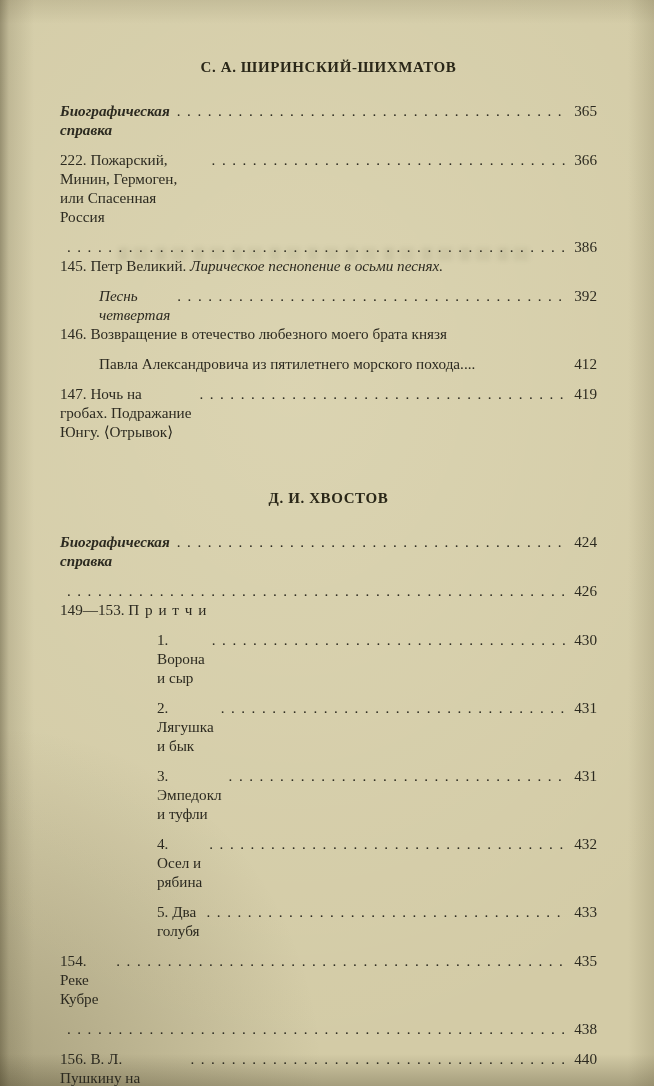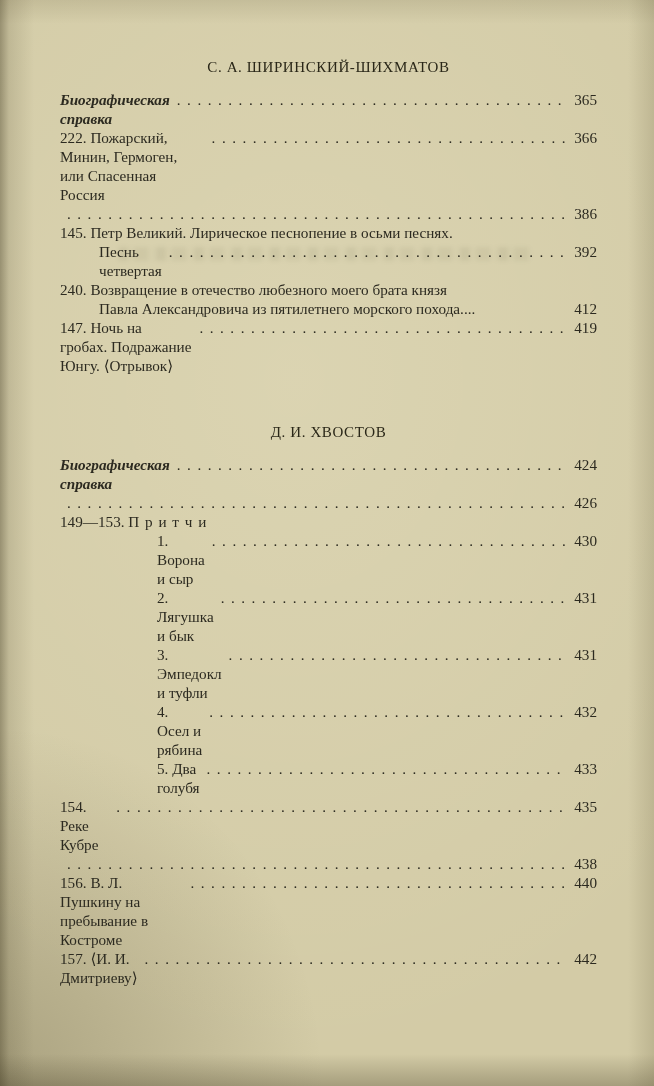--- a/index.html
+++ b/index.html
@@ -22,53 +22,54 @@
       radial-gradient(90% 60% at 0% 100%, rgba(64,56,30,0.28), rgba(0,0,0,0) 55%),
       radial-gradient(120% 90% at 45% 35%, rgba(255,252,230,0.18), rgba(0,0,0,0) 70%),
       #d3cba6;
   }
   .content {
     position: relative;
     padding: 58px 57px 0 60px;
   }
   .section-heading {
     text-align: center;
-    font-weight: normal;
+    font-weight: bold;
     font-size: 15px;
     line-height: 18px;
     letter-spacing: 0.6px;
     color: #2a2718;
     margin-bottom: 14px;
   }
   .section + .section { margin-top: 48px; }
   .toc-line {
     display: flex;
     align-items: baseline;
     font-size: 15.2px;
     line-height: 19px;
   }
   .txt { white-space: pre-wrap; }
-  .seg-i  { }
+  .seg-i  { font-style: italic; }
   .seg-bi { font-style: italic; font-weight: bold; }
   .seg-sp { letter-spacing: 0.38em; }
   .ind1 { padding-left: 39px; }
   .ind2 { padding-left: 97px; }
   .dots {
     flex: 1 1 auto;
     overflow: hidden;
     white-space: nowrap;
     letter-spacing: 6.5px;
     padding-left: 7px;
     margin-right: 3px;
     min-width: 6px;
   }
   .pg {
     flex: 0 0 auto;
     min-width: 27px;
     text-align: right;
+    margin-top: 11px;
   }
   .showthrough {
     position: absolute;
     left: 118px;
     right: 122px;
     top: 247px;
     height: 14px;
     filter: blur(2px);
     opacity: 0.35;
     border-radius: 3px;
@@ -104,21 +105,21 @@
           </div>
           <div class="toc-line">
             <span class="txt"><span class="seg seg-r">145. Петр Великий. </span><span class="seg seg-i">Лирическое песнопение в осьми песнях.</span></span>
           </div>
           <div class="toc-line ind1">
             <span class="txt"><span class="seg seg-i">Песнь четвертая</span></span>
             <span class="dots">..........................................................................................</span>
             <span class="pg">392</span>
           </div>
           <div class="toc-line">
-            <span class="txt"><span class="seg seg-r">240. Возвращение в отечество любезного моего брата князя</span></span>
+            <span class="txt"><span class="seg seg-r">146. Возвращение в отечество любезного моего брата князя</span></span>
           </div>
           <div class="toc-line ind1">
             <span class="txt"><span class="seg seg-r">Павла Александровича из пятилетнего морского похода....</span></span>
             <span class="dots"></span>
             <span class="pg">412</span>
           </div>
           <div class="toc-line">
             <span class="txt"><span class="seg seg-r">147. Ночь на гробах. Подражание Юнгу. ⟨Отрывок⟩</span></span>
             <span class="dots">..........................................................................................</span>
             <span class="pg">419</span>

